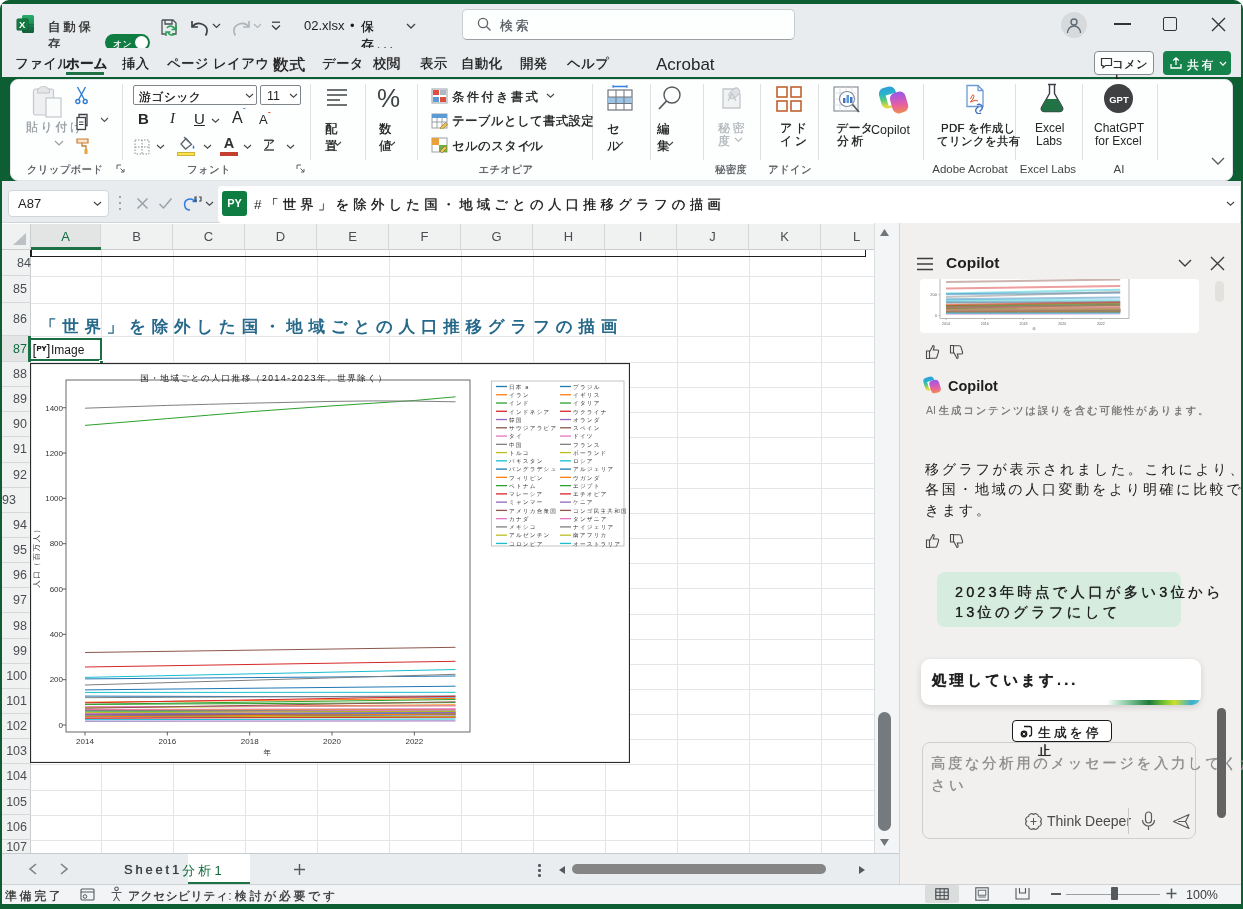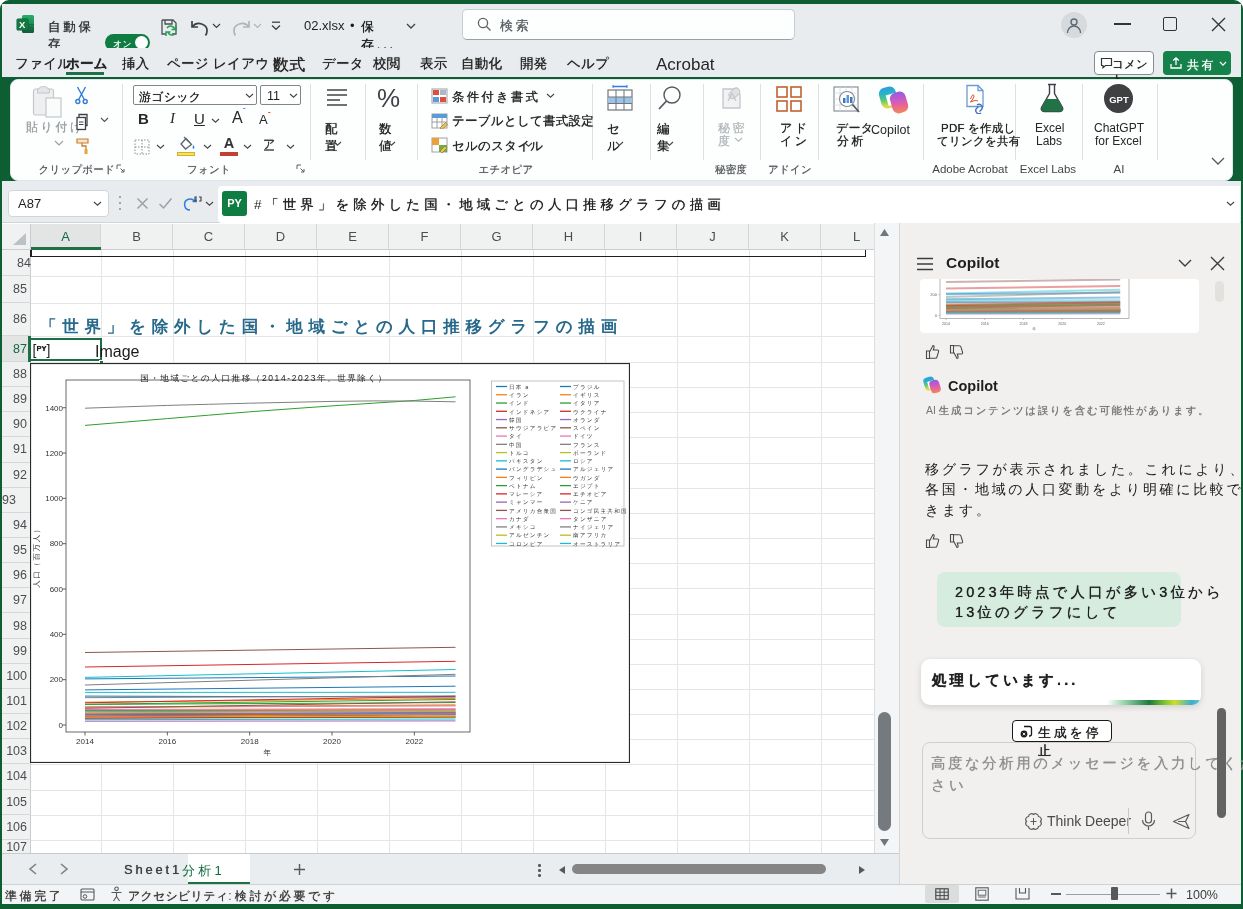--- a/index.html
+++ b/index.html
@@ -98,21 +98,21 @@
 <div style="position:absolute;left:417px;top:84px;width:1px;height:76px;background:#dde0e2;"></div>
 <div style="position:absolute;left:592px;top:84px;width:1px;height:76px;background:#dde0e2;"></div>
 <div style="position:absolute;left:650px;top:84px;width:1px;height:76px;background:#dde0e2;"></div>
 <div style="position:absolute;left:703px;top:84px;width:1px;height:76px;background:#dde0e2;"></div>
 <div style="position:absolute;left:760px;top:84px;width:1px;height:76px;background:#dde0e2;"></div>
 <div style="position:absolute;left:818px;top:84px;width:1px;height:76px;background:#dde0e2;"></div>
 <div style="position:absolute;left:923px;top:84px;width:1px;height:76px;background:#dde0e2;"></div>
 <div style="position:absolute;left:1015px;top:84px;width:1px;height:76px;background:#dde0e2;"></div>
 <div style="position:absolute;left:1082px;top:84px;width:1px;height:76px;background:#dde0e2;"></div>
 <div style="position:absolute;left:1157px;top:84px;width:1px;height:76px;background:#dde0e2;"></div>
-<div class="jk" style="position:absolute;left:15px;top:163px;width:100px;height:13px;font-size:10.5px;color:#5a5f63;text-align:right;">クリップボード</div>
+<div class="jk" style="position:absolute;left:15px;top:163px;width:100px;height:13px;font-size:10.5px;color:#5a5f63;text-align:center;">クリップボード</div>
 <div class="jk" style="position:absolute;left:159px;top:163px;width:100px;height:13px;font-size:10.5px;color:#5a5f63;text-align:center;">フォント</div>
 <div class="jk" style="position:absolute;left:456px;top:163px;width:100px;height:13px;font-size:10.5px;color:#5a5f63;text-align:center;">エチオピア</div>
 <div class="jk" style="position:absolute;left:681px;top:163px;width:100px;height:13px;font-size:10.5px;color:#5a5f63;text-align:center;">秘密度</div>
 <div class="jk" style="position:absolute;left:740px;top:163px;width:100px;height:13px;font-size:10.5px;color:#5a5f63;text-align:center;">アドイン</div>
 <div style="position:absolute;left:915px;top:163px;width:110px;height:13px;font-size:11.5px;color:#444;text-align:center;">Adobe Acrobat</div>
 <div style="position:absolute;left:993px;top:163px;width:110px;height:13px;font-size:11.5px;color:#444;text-align:center;">Excel Labs</div>
 <div style="position:absolute;left:1064px;top:163px;width:110px;height:13px;font-size:11.5px;color:#444;text-align:center;">AI</div>
 <svg class="ab" style="position:absolute;left:115px;top:163px;" width="11" height="11" viewBox="0 0 11 11">
       <path d="M2 2 h4 M2 2 v4 M9 6 v3 h-3 M9 9 L5.5 5.5" stroke="#5a5f63" stroke-width="1" fill="none"></path>
     </svg>
@@ -417,21 +417,21 @@
 <div style="position:absolute;left:31px;top:789.5499999999996px;width:844px;height:1px;background:#e4e5e6;"></div>
 <div style="position:absolute;left:31px;top:814.6999999999996px;width:844px;height:1px;background:#e4e5e6;"></div>
 <div style="position:absolute;left:31px;top:839.8499999999996px;width:844px;height:1px;background:#e4e5e6;"></div>
 <div style="position:absolute;left:30px;top:255.5px;width:836px;height:1.5px;background:#1f1f1f;"></div>
 <div style="position:absolute;left:30px;top:250px;width:1.5px;height:7px;background:#1f1f1f;"></div>
 <div style="position:absolute;left:864.5px;top:250px;width:1.5px;height:7px;background:#1f1f1f;"></div>
 <div style="letter-spacing:.35em;position:absolute;left:40px;top:316px;width:620px;height:20px;font-size:16.5px;font-weight:bold;color:#26698a;white-space:nowrap;">「世界」を除外した国・地域ごとの人口推移グラフの描画</div>
 <div style="position:absolute;left:28.5px;top:338px;width:73.5px;height:22.8px;border:2.4px solid #1a6e41;"></div>
 <div style="position:absolute;left:99px;top:360px;width:5px;height:4px;background:#1a6e41;border:1px solid #fff;"></div>
 <div style="position:absolute;left:32.5px;top:341.5px;width:18px;height:16px;font-size:14px;color:#222;">[<span style="font-size:7.5px;font-weight:bold;position:relative;top:-3.5px;">PY</span>]</div>
-<div style="position:absolute;left:51px;top:342.5px;width:52px;height:15px;font-size:16px;color:#1a1a1a;padding-left:44px;">Image</div>
+<div style="position:absolute;left:51px;top:342.5px;width:52px;height:15px;font-size:12px;color:#1a1a1a;">Image</div>
 <div style="position:absolute;left:874px;top:223px;width:25px;height:632px;background:#f3f5f6;border-left:1px solid #dadedf;"></div>
 <svg class="ab" style="position:absolute;left:879px;top:228px;" width="11" height="9" viewBox="0 0 11 9">
       <path d="M5.5 1 L10 8 H1 z" fill="#6f767c"></path>
     </svg>
 <svg class="ab" style="position:absolute;left:879px;top:838px;" width="11" height="9" viewBox="0 0 11 9">
       <path d="M5.5 8 L1 1 H10 z" fill="#6f767c"></path>
     </svg>
 <div style="position:absolute;left:877.5px;top:712px;width:13px;height:119px;background:#757a7e;border-radius:6.5px;"></div>
 <svg class="ab" style="position:absolute;left:30px;top:363px;" width="600" height="400" viewBox="0 0 600 400">
       <rect x="0.5" y="0.5" width="599" height="399" fill="#fff" stroke="#2a2a2a" stroke-width="1.2"></rect>

